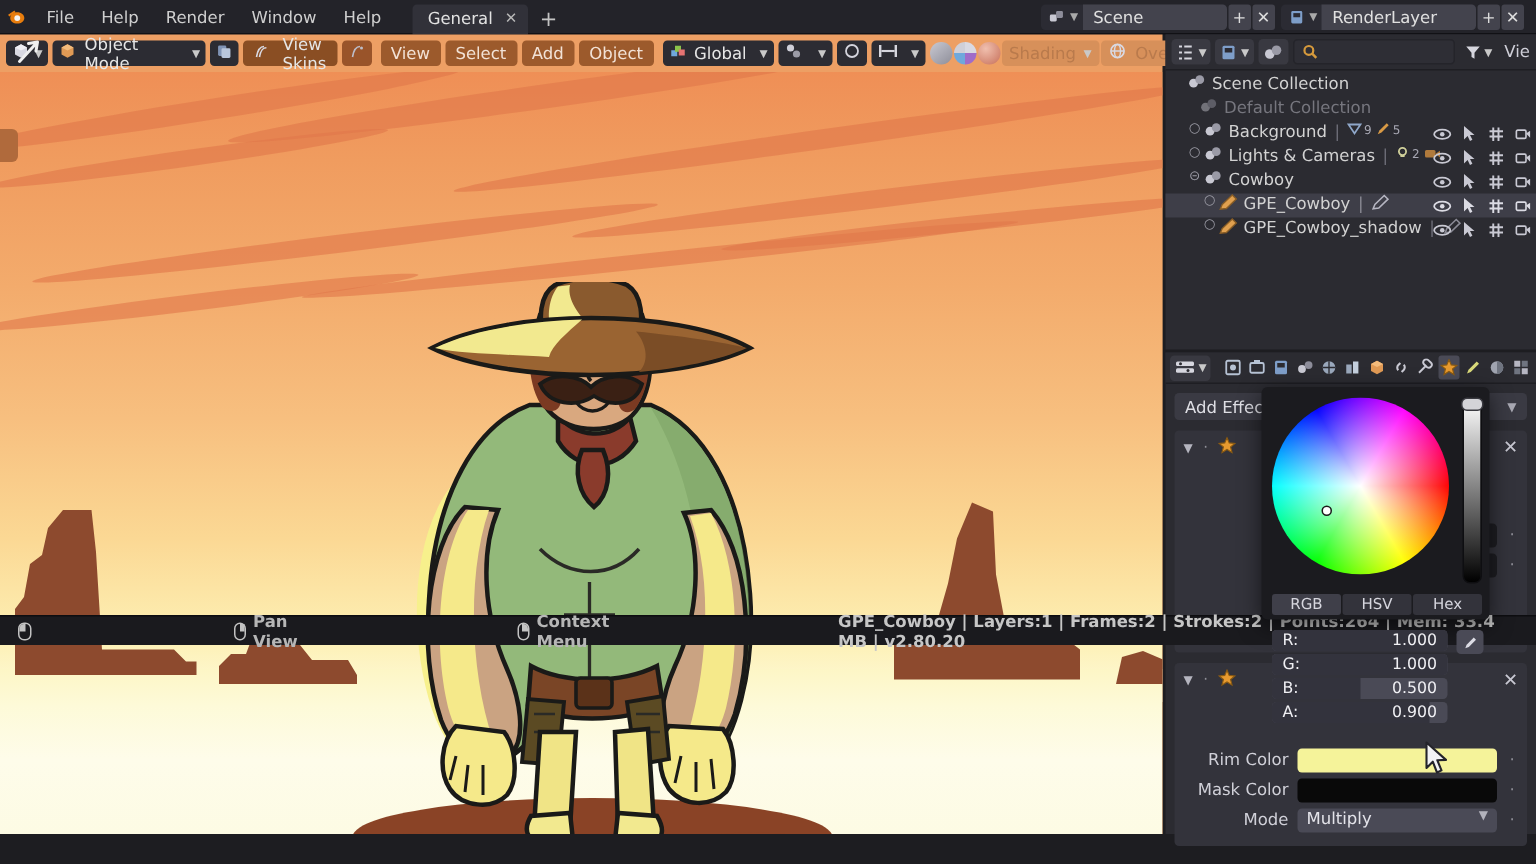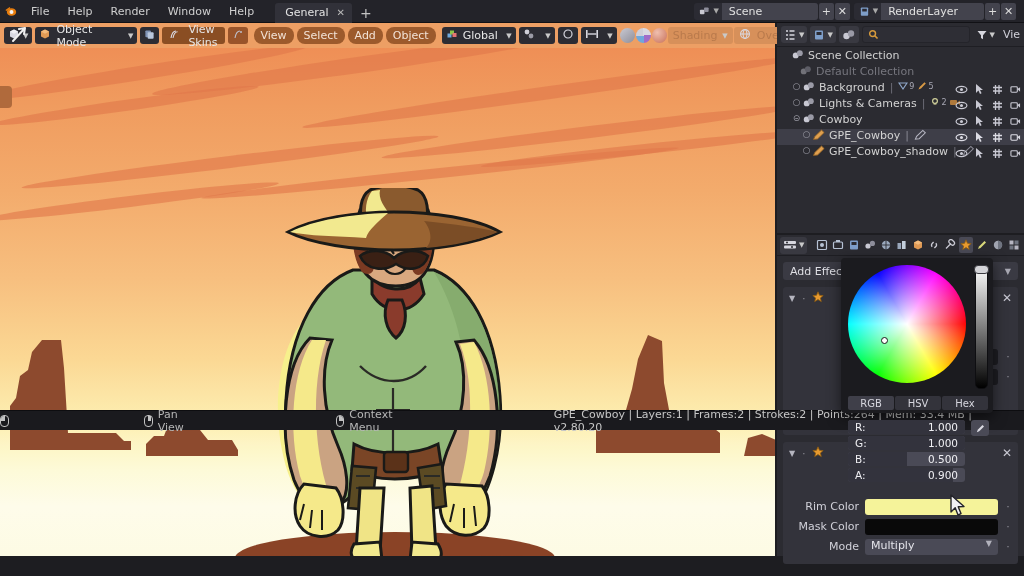--- a/index.html
+++ b/index.html
@@ -63,21 +63,21 @@
   }
   .vp-header .hdr-btn {
     background:#2c2c33; height:17px; border-radius:3px; display:flex; align-items:center;
     padding:0 4px; color:#e6e6e6; font-size:11px; gap:3px;
   }
   .vp-header .hdr-btn.brown { background:#8a4e23; }
   .vp-header .hdr-btn.brown2 { background:#99542a; }
   .chevsm { font-size:7px; color:#c9c9c9; }
   .sep { width:4px; }
   .menu-btn {
-    background:#9c5a2c; height:17px; line-height:17px; padding:0 7px; border-radius:8px;
+    background:#9c5a2c; height:17px; line-height:17px; padding:0 7px; border-radius:3px;
     color:#f2e2d6; font-size:11px;
   }
   .shade-group { display:flex; align-items:center; gap:1px; margin-left:auto; }
   .sphere { width:15px; height:15px; border-radius:50%; }
   .shade-box {
     background:#d7905a; height:17px; display:flex; align-items:center; padding:0 5px;
     border-radius:3px; color:#b97a4c; font-size:11px; gap:5px;
   }
 
   
@@ -104,22 +104,22 @@
     background:linear-gradient(180deg,#fdf6c6 0%, #fdfad8 22%, #fefcea 55%, #fdfbe4 100%);
   }
 
   
   .cowboy { position:absolute; left:248px; top:140px; width:290px; height:400px; }
   .cowboy svg { display:block; }
 
   
   .statusbar {
     position:absolute; left:0; bottom:0; width:1024px; height:20px;
-    background:#1a1a1e; display:flex; align-items:center; padding:0 0;
-    border-top:1px solid #0d0d10; font-size:11px; color:#b6b6b6;
+    background:#1a1a1e; display:flex; align-items:center; padding:0 12px;
+    border-top:1px solid #0d0d10; font-size:11px; color:#b6b6b6;font-weight:bold;
   }
   .status-item { display:flex; align-items:center; gap:5px; margin-right:130px; }
   .mouse-ico { width:9px; height:12px; border:1px solid #c2c2c2; border-radius:4px; position:relative; }
   .mouse-ico.lmb:before { content:""; position:absolute; left:0; top:0; width:4px; height:5px; background:#c2c2c2; border-radius:3px 0 0 0; }
   .mouse-ico.mmb:before { content:""; position:absolute; left:2.5px; top:0; width:3px; height:5px; background:#c2c2c2; }
   .mouse-ico.rmb:before { content:""; position:absolute; right:0; top:0; width:4px; height:5px; background:#c2c2c2; border-radius:0 3px 0 0; }
   .status-right { margin-left:auto; color:#c6c6c6; font-size:11px; padding-right:14px; }
 
   
   .outliner {

